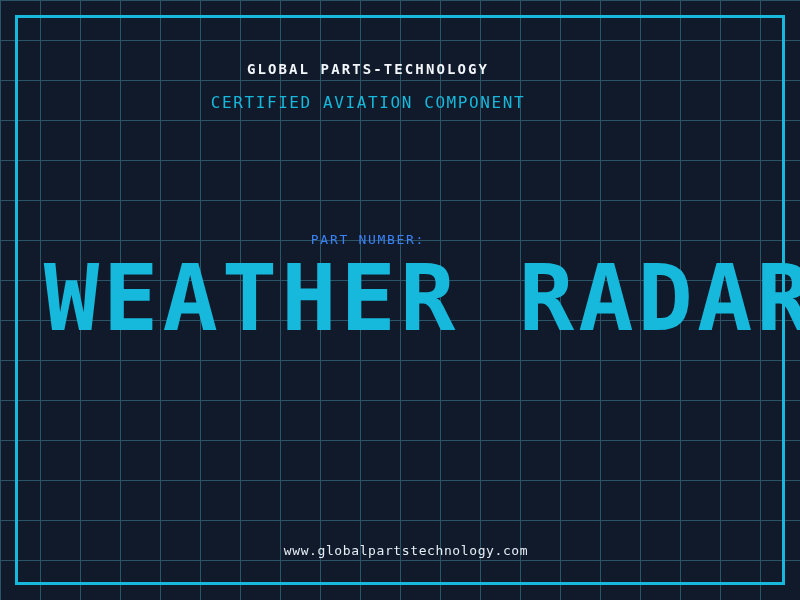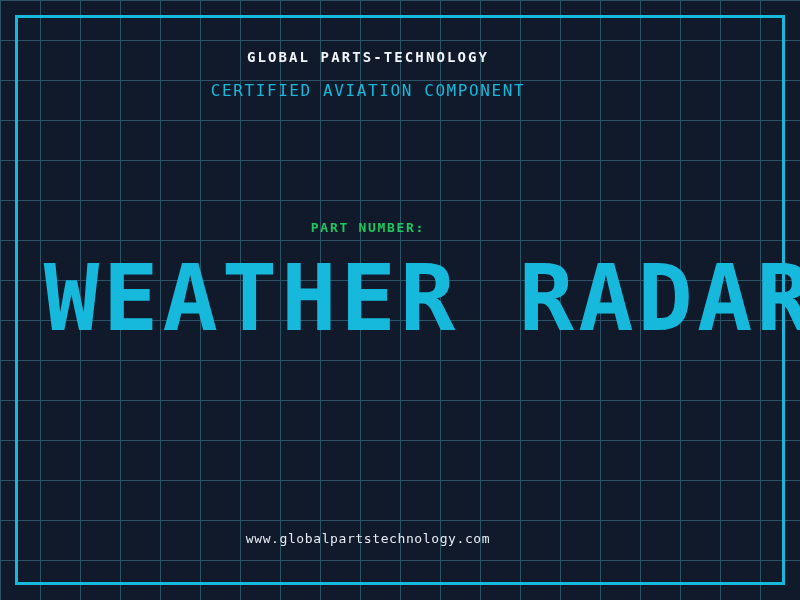--- a/index.html
+++ b/index.html
@@ -52,20 +52,21 @@
     position: absolute;
     inset: 0;
   }
 
   .center-line {
     position: absolute;
     left: 0;
     width: 736px;
     text-align: center;
     white-space: pre;
+    margin-top: 12px;
   }
 
   #brand-title {
     top: 49px;
     font-size: 14px;
     font-weight: bold;
     letter-spacing: 2.1px;
     color: #f2f6fb;
   }
 
@@ -73,29 +74,29 @@
     top: 81px;
     font-size: 16px;
     letter-spacing: 1.6px;
     color: #16b8db;
   }
 
   #part-number-label {
     top: 220px;
     font-size: 13px;
     letter-spacing: 1.7px;
-    color: #22c55e;
-    font-weight: bold;
+    color: #3b82f6;
   }
 
   #footer-url {
     top: 531px;
     font-size: 13px;
     letter-spacing: 0.6px;
     color: #e7edf5;
+    padding-left: 38px;
   }
 
   
   #part-number-strip {
     position: absolute;
     left: 0;
     top: 249px;
     width: 800px;
     height: 100px;
     overflow: hidden;

